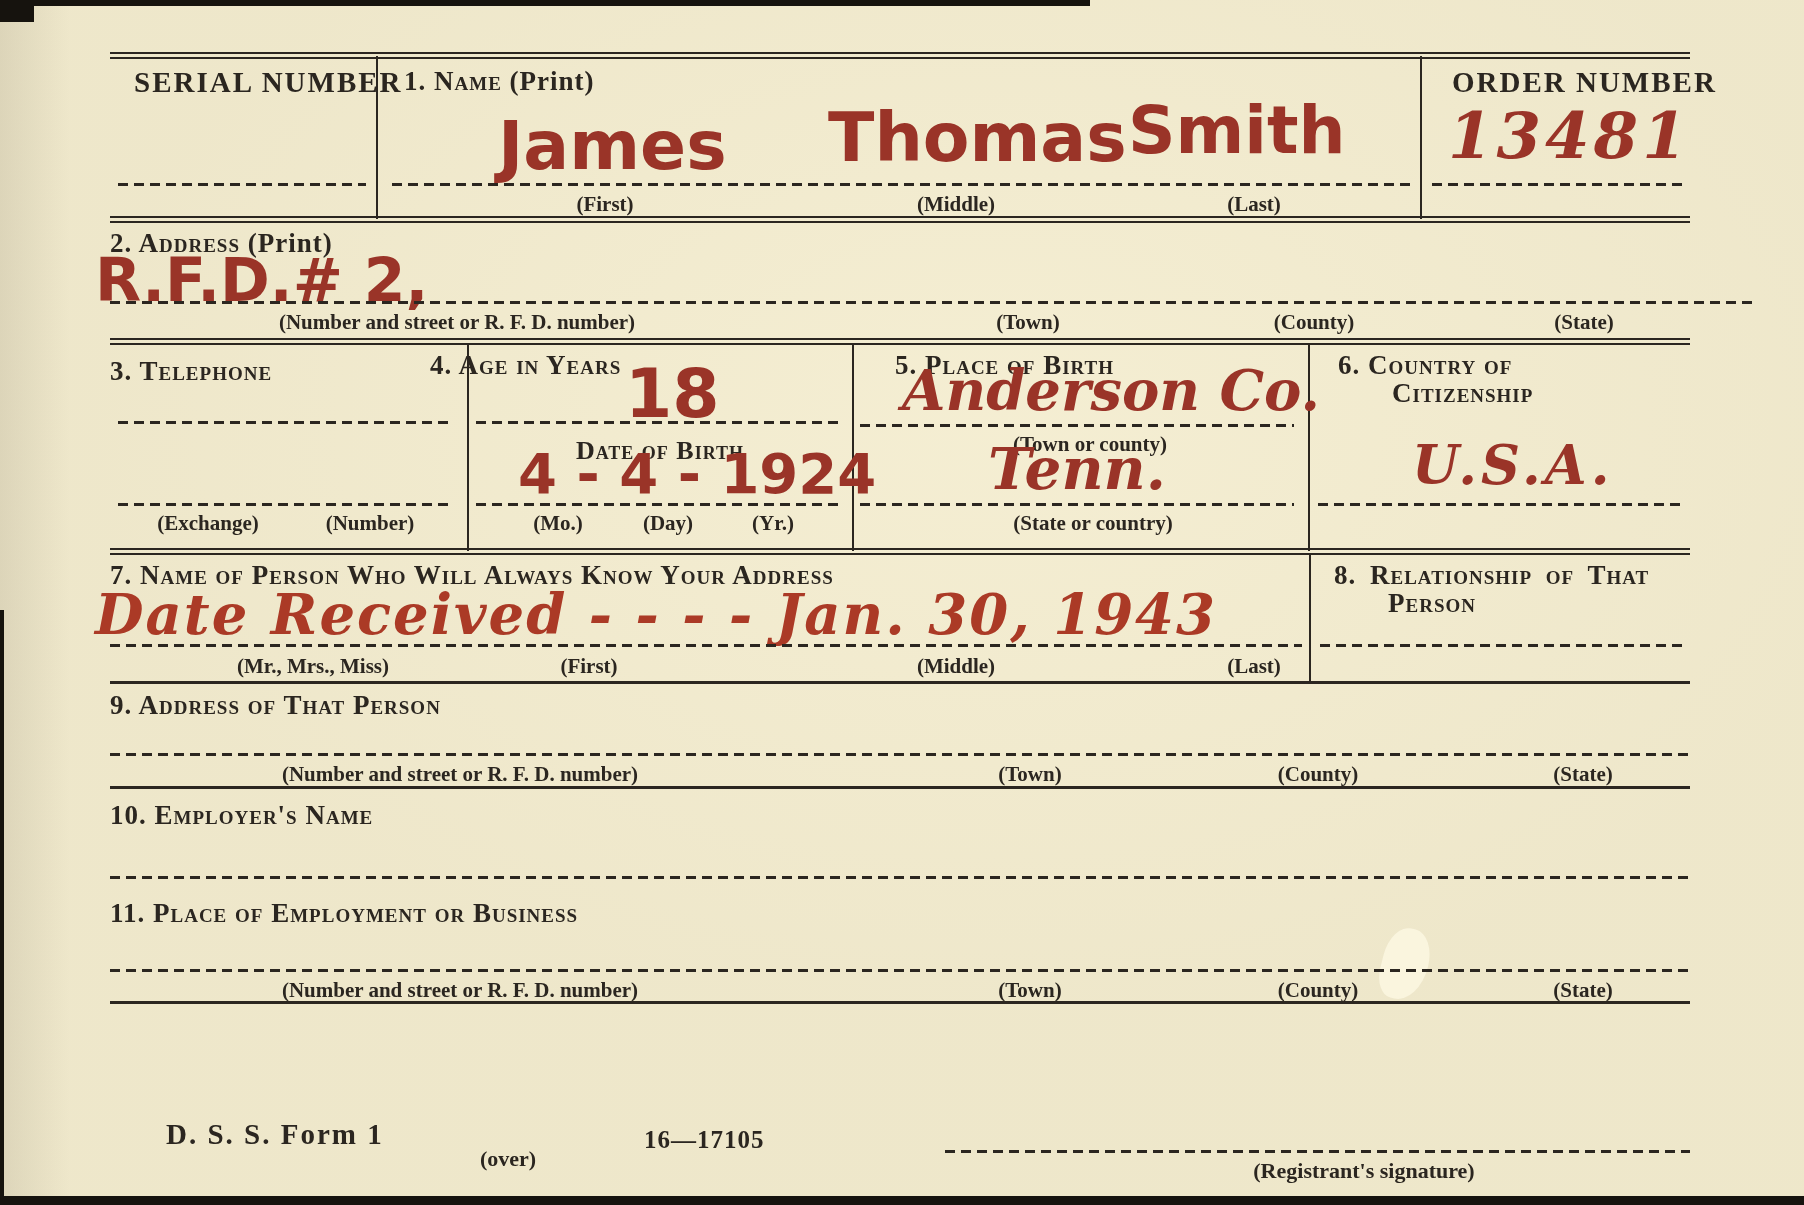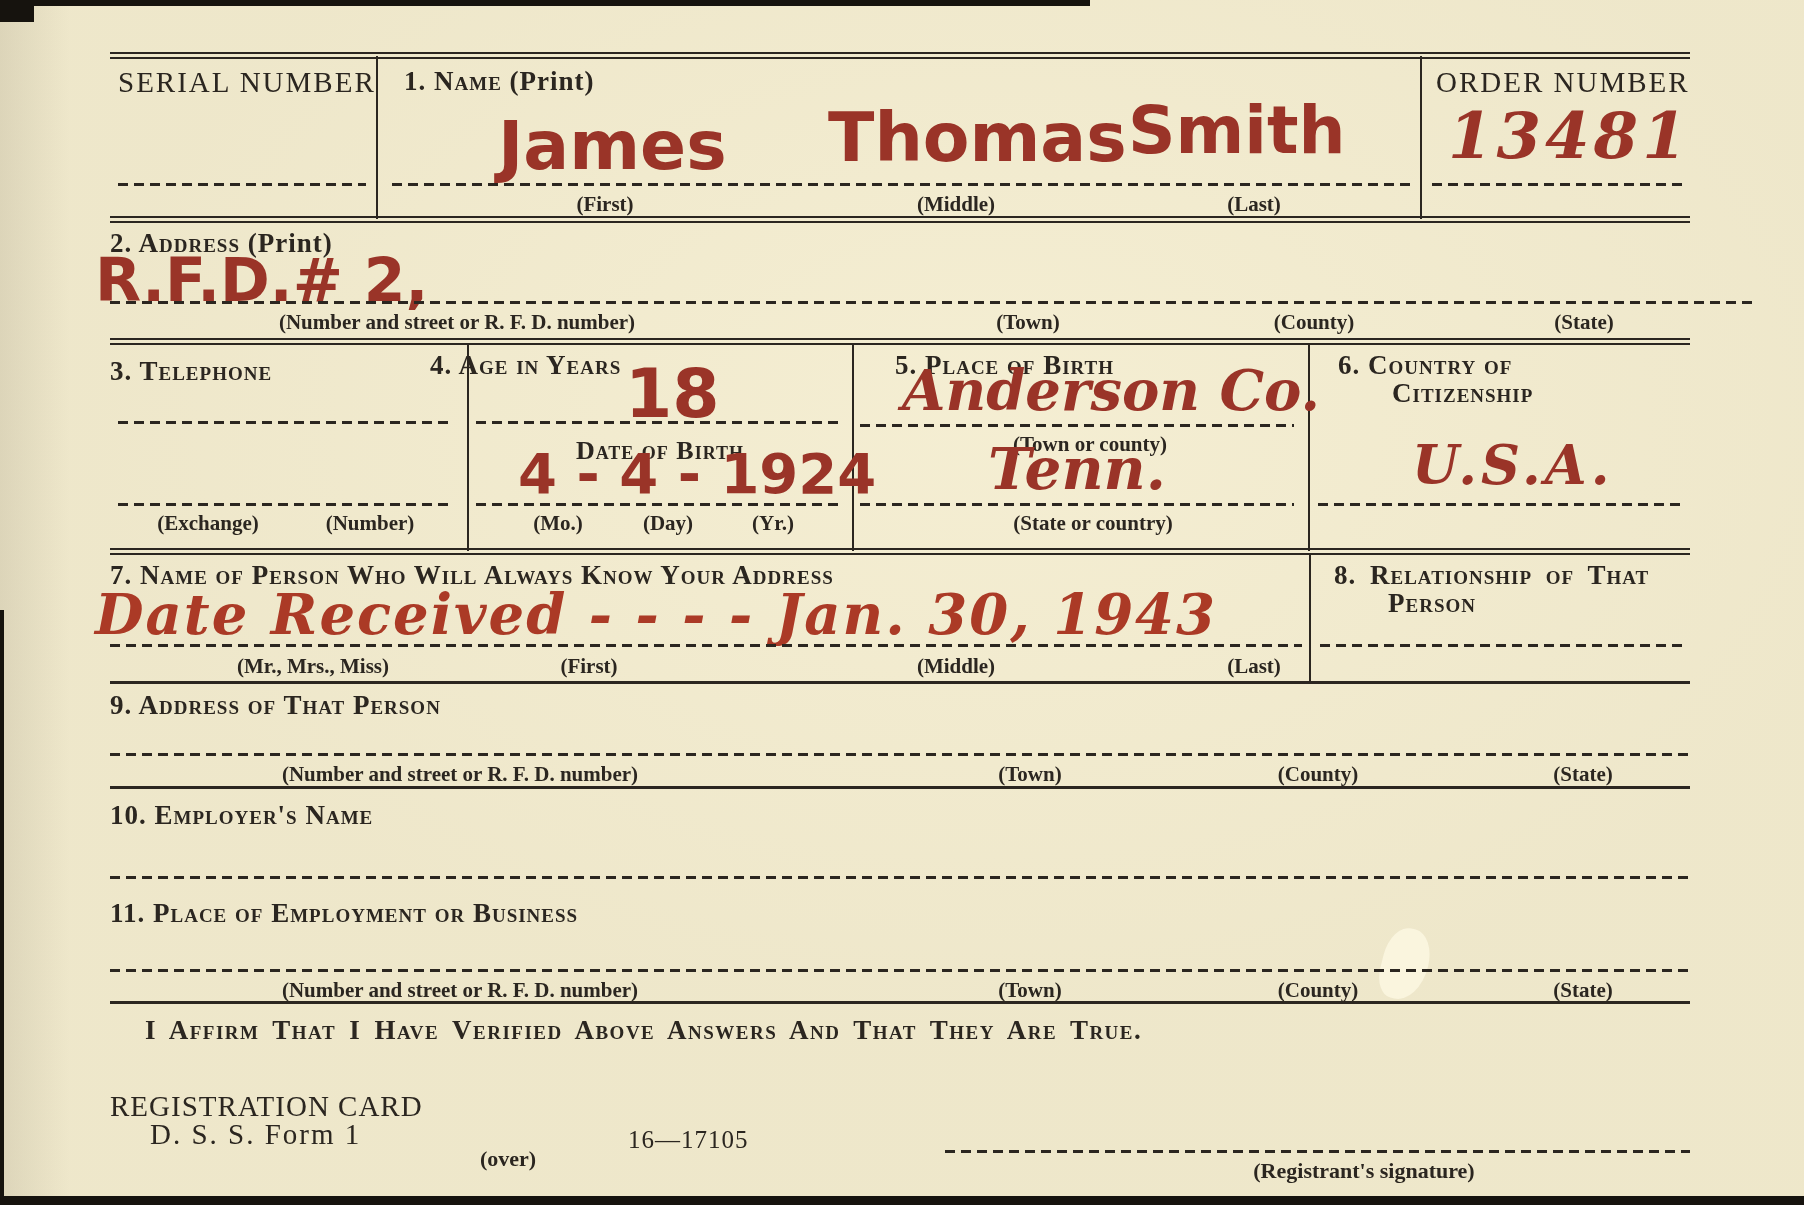--- a/index.html
+++ b/index.html
@@ -13,22 +13,22 @@
   }
   .card::before {
     content:""; position:absolute; inset:0; pointer-events:none;
     background:linear-gradient(90deg, rgba(110,100,80,.14), rgba(110,100,80,0) 70px),
                radial-gradient(900px 600px at 55% 35%, rgba(255,255,255,.05), rgba(60,50,30,.03));
   }
   
   .lbl {position:absolute; font-weight:bold; font-variant:small-caps; color:var(--print);
         font-size:27px; letter-spacing:1px; white-space:nowrap;}
   .lbl .qual {font-variant:normal;}
-  .lbl-big {position:absolute; font-weight:normal; color:var(--print); font-size:29px;
-            letter-spacing:2px; white-space:nowrap;}
+  .lbl-big {position:absolute; font-weight:bold; color:var(--print); font-size:29px;
+            letter-spacing:2px; white-space:nowrap;margin-left:16px;}
   .lbl-c {transform:translateX(-50%);}
   .sub {position:absolute; transform:translateX(-50%); font-weight:bold; font-size:21px;
         color:var(--print); white-space:nowrap;}
   .dash {position:absolute; height:3px;
          background:repeating-linear-gradient(90deg, var(--print) 0 10px, transparent 10px 16px);}
   .rule {position:absolute; height:3px; background:var(--print);}
   .drule {position:absolute; height:7px; box-sizing:border-box;
           border-top:2px solid var(--print); border-bottom:2px solid var(--print);}
   .vline {position:absolute; width:2px; background:var(--print);}
   .hw {position:absolute; font-family:"DejaVu Serif", serif; font-style:italic; font-weight:bold;
@@ -235,22 +235,20 @@
   <div class="dash" id="dash-emp"></div>
 
   <div class="lbl" id="work-lbl">11. Place of Employment or Business</div>
   <div class="dash" id="dash-work"></div>
   <div class="sub" id="work-sub-street">(Number and street or R. F. D. number)</div>
   <div class="sub" id="work-sub-town">(Town)</div>
   <div class="sub" id="work-sub-county">(County)</div>
   <div class="sub" id="work-sub-state">(State)</div>
   <div class="rule" id="rule-r7"></div>
 
-  <div class="lbl" id="affirm">I Affirm That I Have Verified Above Answers And That They Are True.</div>
-
-  <div class="lbl-big" id="foot-title">REGISTRATION CARD</div>
+
   <div class="lbl-big" id="foot-form">D. S. S. Form 1</div>
   <div class="lbl-big" id="foot-code">16—17105</div>
   <div class="sub" id="foot-over">(over)</div>
   <div class="dash" id="dash-sign"></div>
   <div class="sub" id="sign-sub">(Registrant's signature)</div>
 
 </div>
 
 </body></html>

